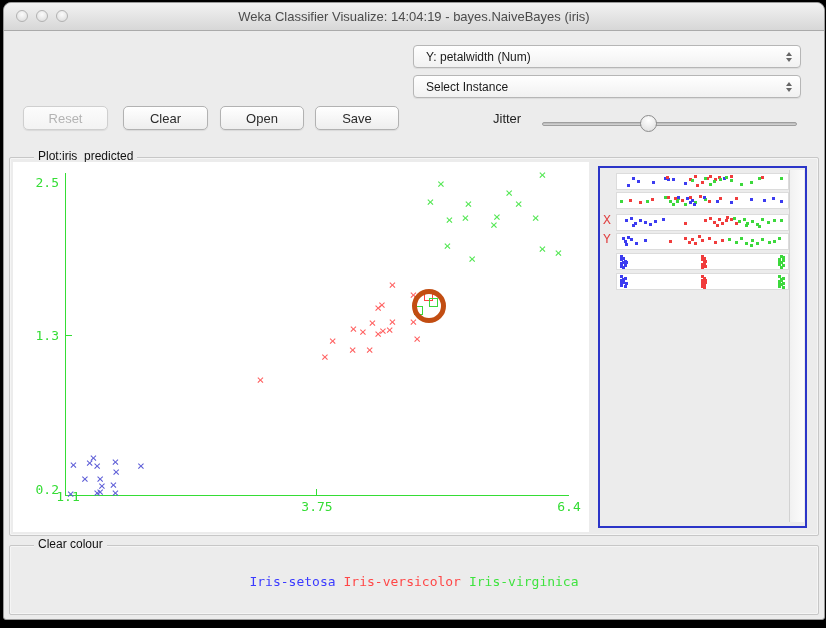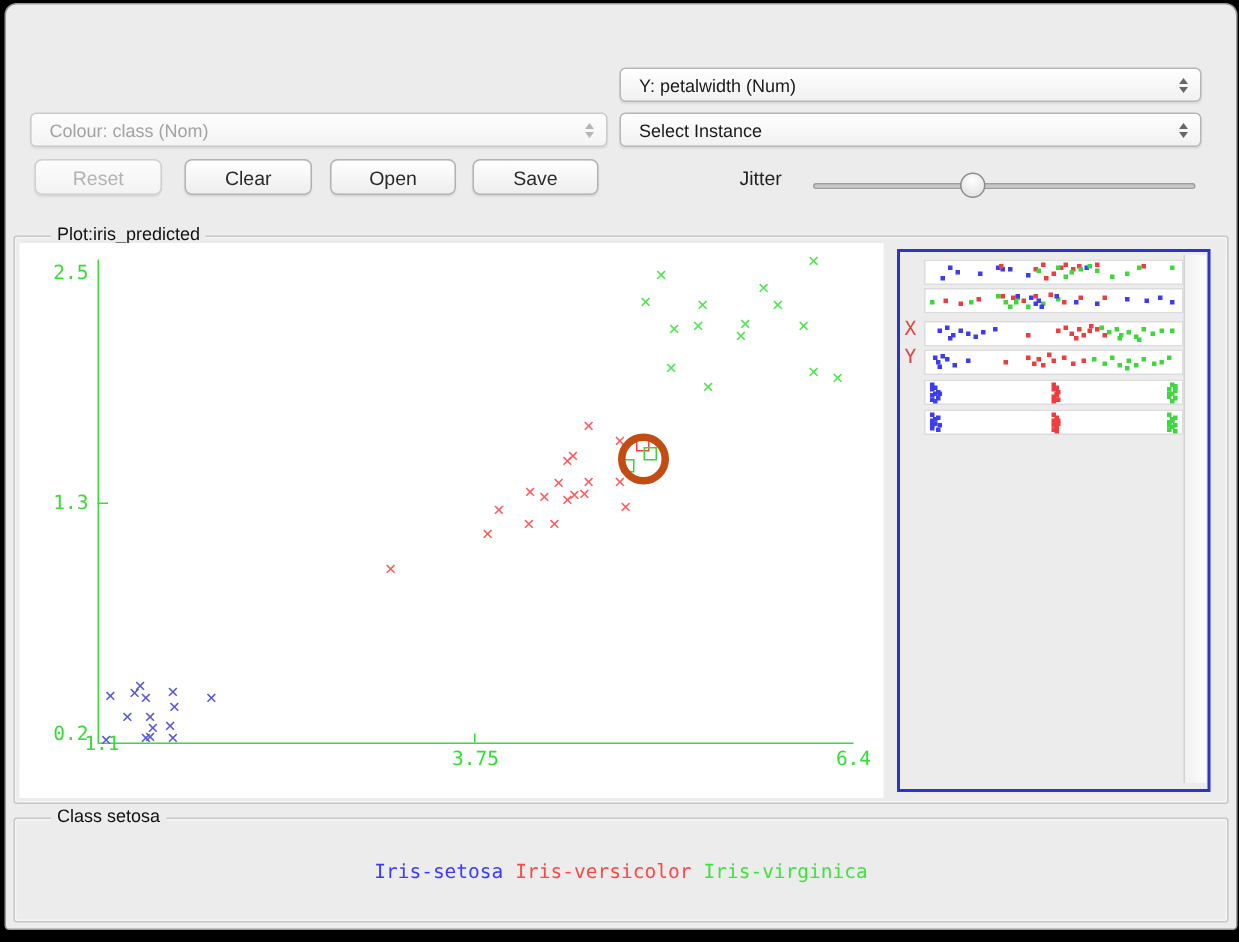--- a/index.html
+++ b/index.html
@@ -60,30 +60,29 @@
   
   .legend-line{position:absolute;left:0;right:0;top:28px;text-align:center;
     font-family:"DejaVu Sans Mono",monospace;font-size:13px;}
   .legend-item{display:inline-block;margin:0 4px;}
 </style>
 </head>
 <body>
 
 <div class="window">
 
+  <div class="titlebar">
+    <span class="tl" style="left:12px"></span>
+    <span class="tl" style="left:32px"></span>
+    <span class="tl" style="left:52px"></span>
+    <div class="win-title">Weka Classifier Visualize: 14:04:19 - bayes.NaiveBayes (iris)</div>
+  </div>
 
   <div class="combo" style="left:409px;top:42px;width:388px">
     <span class="lbl">Y: petalwidth (Num)</span>
-    <span class="arrows">
-        <span class="arr-up"></span>
-        <span class="arr-dn"></span>
-      </span>
-  </div>
-  <div class="combo disabled" style="left:16px;top:72px;width:385px">
-    <span class="lbl">Colour: class (Nom)</span>
     <span class="arrows">
         <span class="arr-up"></span>
         <span class="arr-dn"></span>
       </span>
   </div>
   <div class="combo" style="left:409px;top:72px;width:388px">
     <span class="lbl">Select Instance</span>
     <span class="arrows">
         <span class="arr-up"></span>
         <span class="arr-dn"></span>
@@ -368,17 +367,17 @@
           <div class="strip-dot" style="background: rgb(60, 216, 60); left: 161px; top: 11px;"></div>
           <div class="strip-dot" style="background: rgb(60, 216, 60); left: 165px; top: 12px;"></div>
           <div class="strip-dot" style="background: rgb(60, 216, 60); left: 163px; top: 5px;"></div>
           <div class="strip-dot" style="background: rgb(60, 216, 60); left: 161px; top: 8px;"></div>
         </div>
       </div>
     <div class="attr-scrollbar" style="left:189px"></div>
   </div>
 
   <div class="group" style="left:5px;top:542px;width:808px;height:68px">
-    <span class="group-title">Class setosa</span>
+    <span class="group-title">Clear colour</span>
     <div class="legend-line" id="legend-line"><span class="legend-item" style="color: rgb(59, 59, 255);">Iris-setosa</span><span class="legend-item" style="color: rgb(255, 71, 71); text-align: right;">Iris-versicolor</span><span class="legend-item" style="color: rgb(63, 227, 63);">Iris-virginica</span></div>
   </div>
 
 </div>
 
 </body></html>

